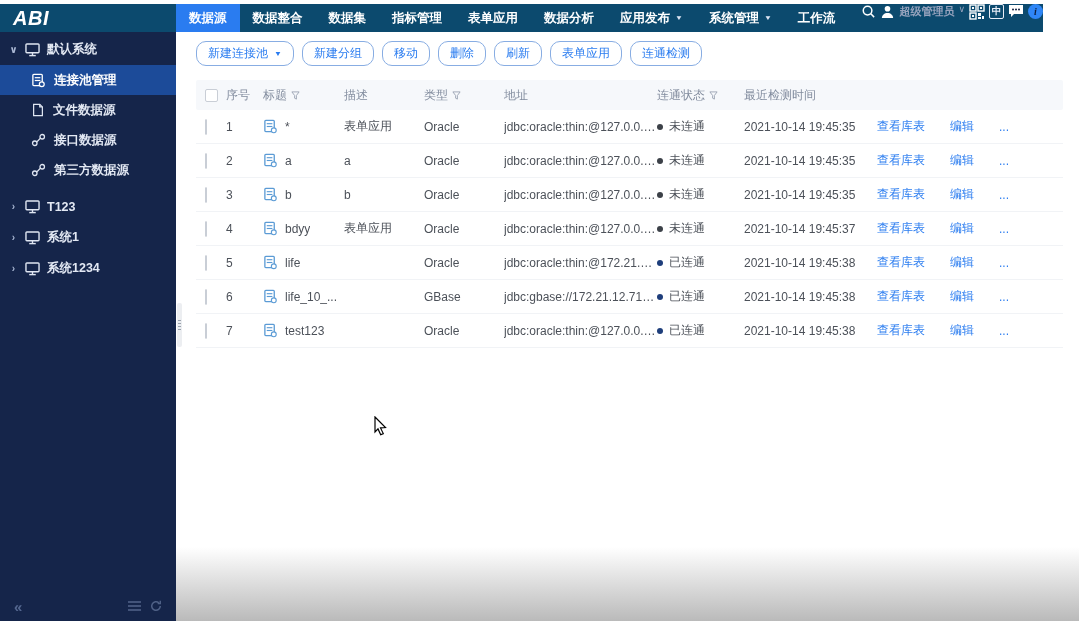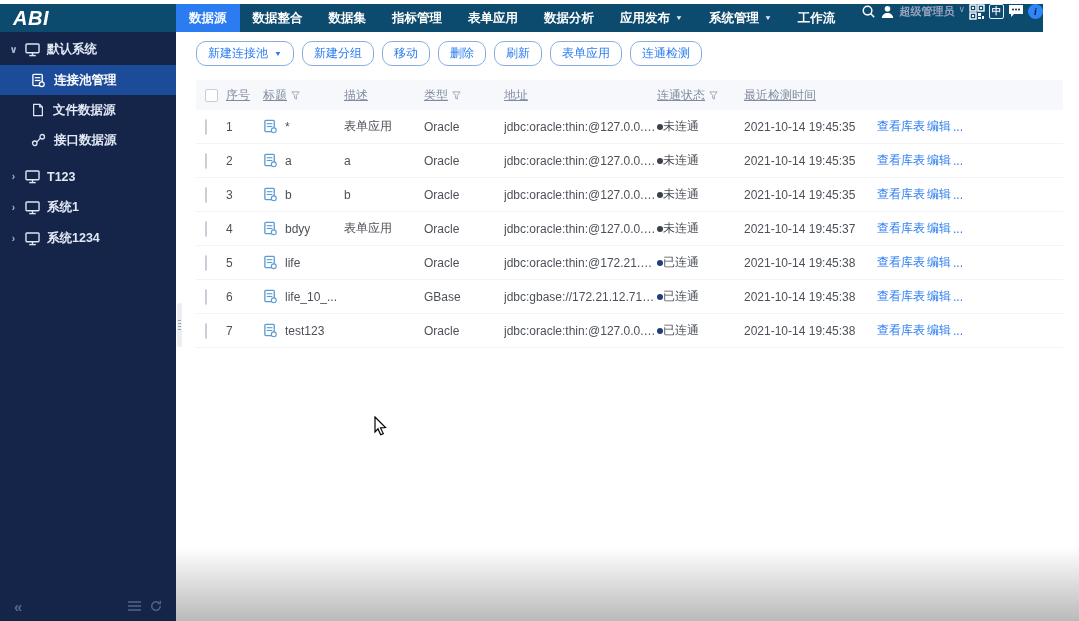--- a/index.html
+++ b/index.html
@@ -53,29 +53,29 @@
   .btn { height:25px; display:flex; align-items:center; gap:6px; padding:0 11px;
          background:#fff; border:1px solid #88ade3; border-radius:10px;
          color:#2a7cf0; font-size:12px; cursor:pointer; white-space:nowrap; }
   .btn-caret { font-size:8px; transform:scaleY(.85); }
 
   
   .tablewrap { margin:3px 20px 0 20px; width:867px; }
   .trow { display:grid; grid-template-columns:30px 37px 81px 80px 80px 153px 87px 133px 1fr;
           align-items:center; font-size:12px; }
   .thead { background:#f6f8fb; height:30px; color:#828c9e; border-radius:2px; }
-  .th { display:flex; align-items:center; gap:4px;text-decoration:underline; }
+  .th { display:flex; align-items:center; gap:4px; }
   .tbody-row { height:34px; color:#4c5159; border-bottom:1px solid #f1f3f6; }
   .checkbox { width:13px; height:13px; border:1px solid #c9ced6; border-radius:2px;
               background:#fff; margin-left:9px; cursor:pointer; }
   .title-cell { display:flex; align-items:center; gap:7px; }
-  .status-cell { display:flex; align-items:center; }
+  .status-cell { display:flex; align-items:center; gap:6px; }
   .dot { width:6px; height:6px; border-radius:50%; background:#3c4148; flex:none; }
   .dot.connected { background:#1e3e7b; }
-  .ops { display:flex; align-items:center; gap:2px; }
+  .ops { display:flex; align-items:center; gap:25px; }
   .oplink { color:#2a7cf0; cursor:pointer; white-space:nowrap; }
   .addr, .titletxt { overflow:hidden; text-overflow:ellipsis; white-space:nowrap; }
   .funnel { display:inline-flex; cursor:pointer; }
 
   
   .fade { position:absolute; left:176px; right:0; bottom:0; height:74px; z-index:10;
           background:linear-gradient(180deg, rgba(183,183,183,0) 0%, rgba(180,180,180,.92) 100%);
           pointer-events:none; }
   .splitter { position:absolute; left:177px; top:303px; width:5px; height:44px; z-index:12;
               background:#eceef1; border-radius:2px; display:flex; flex-direction:column;
@@ -197,20 +197,30 @@
     <div class="tree-row tree-child">
       <span class="tree-icon">
         <svg width="15" height="14" viewBox="0 0 16 15">
             <circle cx="4" cy="11" r="2.4" fill="none" stroke="#dfe6f2" stroke-width="1.4"></circle>
             <circle cx="12" cy="4" r="2.4" fill="none" stroke="#dfe6f2" stroke-width="1.4"></circle>
             <path d="M6 9.5c2-1 3-3 4-4" fill="none" stroke="#dfe6f2" stroke-width="1.4"></path>
           </svg>
       </span>
       <span>接口数据源</span>
     </div>
+    <div class="tree-row tree-child">
+      <span class="tree-icon">
+        <svg width="15" height="14" viewBox="0 0 16 15">
+            <circle cx="4" cy="11" r="2.4" fill="none" stroke="#dfe6f2" stroke-width="1.4"></circle>
+            <circle cx="12" cy="4" r="2.4" fill="none" stroke="#dfe6f2" stroke-width="1.4"></circle>
+            <path d="M6 9.5c2-1 3-3 4-4" fill="none" stroke="#dfe6f2" stroke-width="1.4"></path>
+          </svg>
+      </span>
+      <span>第三方数据源</span>
+    </div>
     <div class="tree-group-gap"></div>
     <div class="tree-row tree-sys">
       <span class="chev">›</span>
       <span class="tree-icon">
         <svg width="15" height="14" viewBox="0 0 16 15">
             <rect x="1" y="1" width="14" height="9.5" rx="1" fill="none" stroke="#dfe6f2" stroke-width="1.5"></rect>
             <line x1="8" y1="10.5" x2="8" y2="13" stroke="#dfe6f2" stroke-width="1.5"></line>
             <line x1="4.5" y1="13.5" x2="11.5" y2="13.5" stroke="#dfe6f2" stroke-width="1.5"></line>
           </svg>
       </span>

